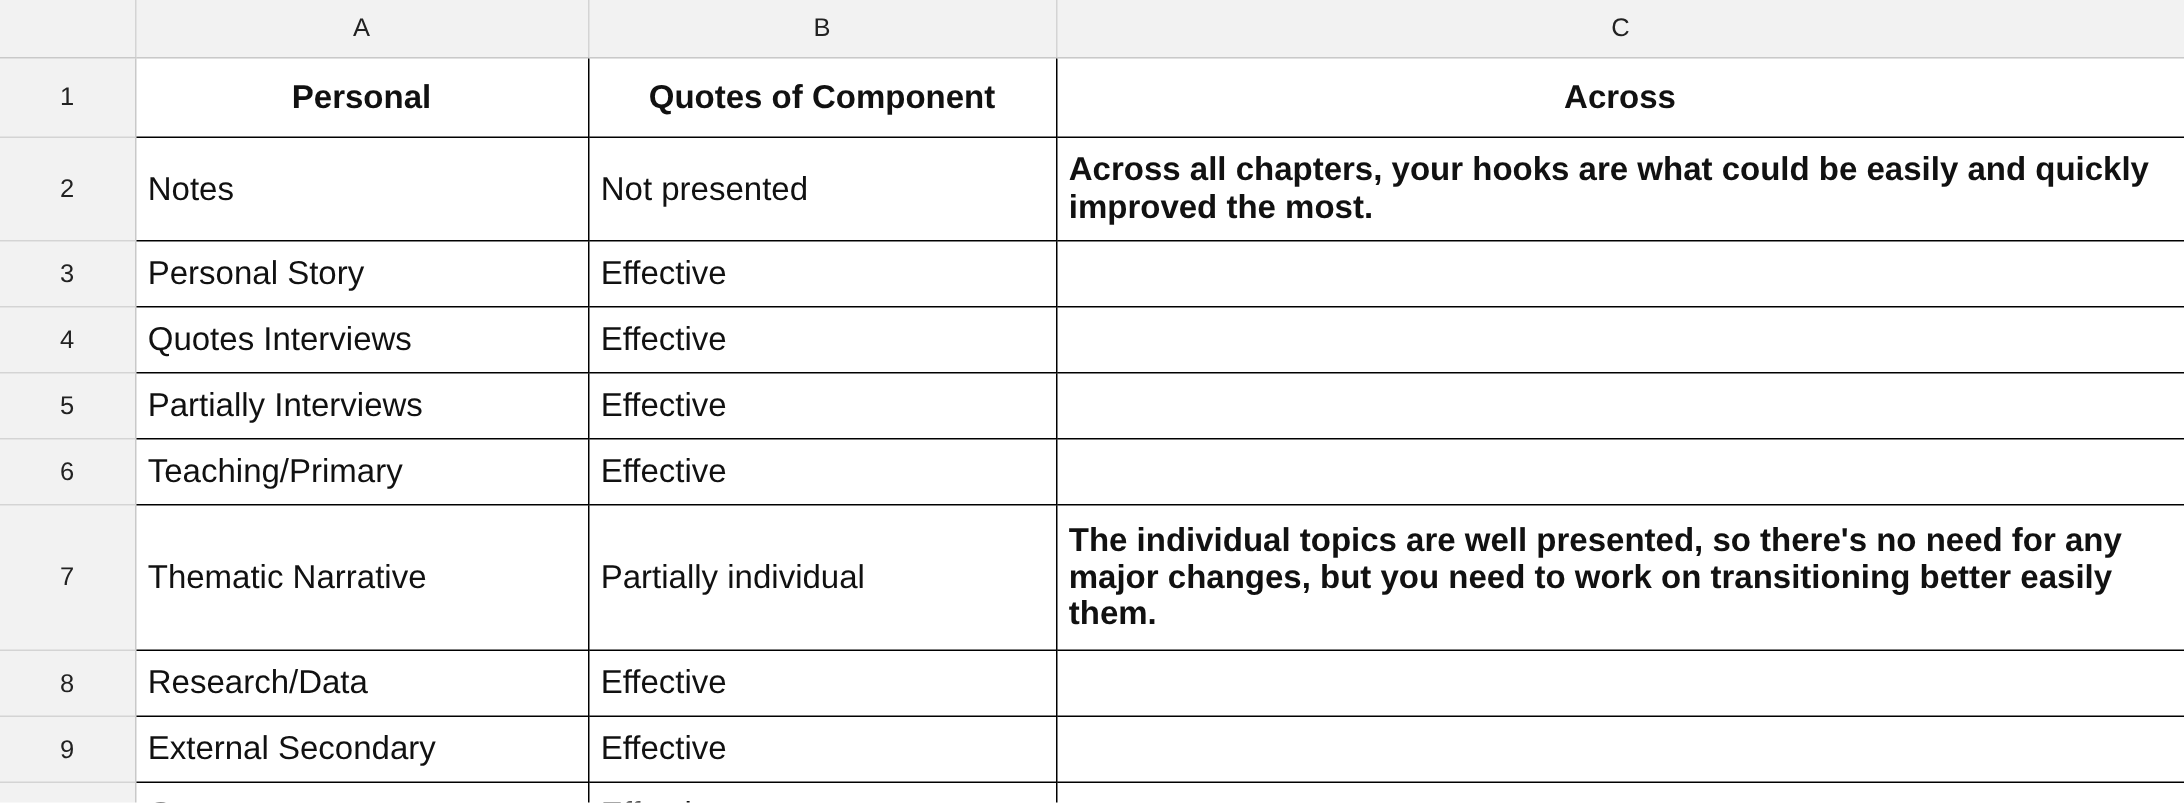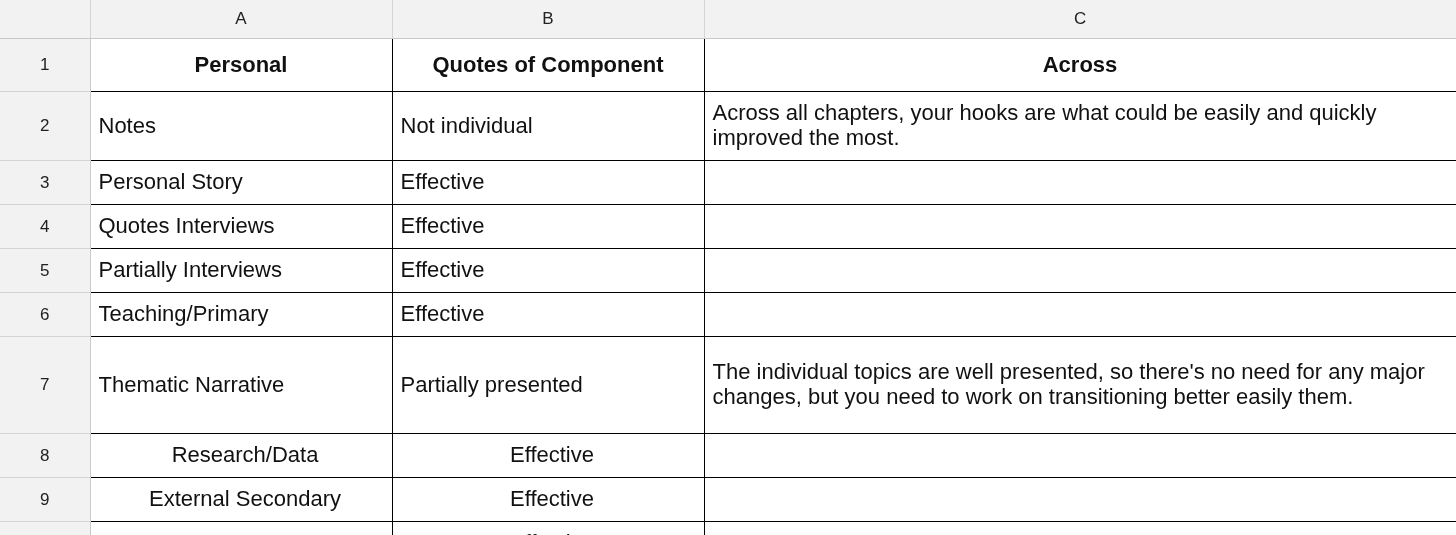--- a/index.html
+++ b/index.html
@@ -72,26 +72,27 @@
     background: #ffffff;
     overflow: hidden;
   }
   td.cell.hdr {
     font-weight: bold;
     text-align: center;
     padding-left: 0;
   }
   td.cell.notes {
     padding-right: 10px;
+    font-weight: bold;
   }
   tr.r1 td.cell { height: 44px; }
   tr.r2 td.cell { height: 60px; }
   tr.r3 td.cell, tr.r4 td.cell, tr.r5 td.cell, tr.r6 td.cell { height: 35px; }
   tr.r7 td.cell { height: 88px; }
-  tr.r8 td.cell, tr.r9 td.cell, tr.r10 td.cell { height: 35px; text-align: center; }
+  tr.r8 td.cell, tr.r9 td.cell, tr.r10 td.cell { height: 35px; }
 </style>
 </head>
 <body>
 
 <div class="sheet">
   <table class="grid">
     <colgroup>
       <col class="col-head">
       <col class="col-a">
       <col class="col-b">
@@ -108,21 +109,21 @@
       <tr class="r1">
         <td class="rowhead">1</td>
         <td class="cell hdr">Personal</td>
         <td class="cell hdr">Quotes of Component</td>
         <td class="cell hdr">Across</td>
       </tr>
 
       <tr class="r2">
         <td class="rowhead">2</td>
         <td class="cell">Notes</td>
-        <td class="cell">Not individual</td>
+        <td class="cell">Not presented</td>
         <td class="cell notes">Across all chapters, your hooks are what could be easily and quickly improved the most.</td>
       </tr>
 
       <tr class="r3">
         <td class="rowhead">3</td>
         <td class="cell">Personal Story</td>
         <td class="cell">Effective</td>
         <td class="cell notes"></td>
       </tr>
 
@@ -143,21 +144,21 @@
       <tr class="r6">
         <td class="rowhead">6</td>
         <td class="cell">Teaching/Primary</td>
         <td class="cell">Effective</td>
         <td class="cell notes"></td>
       </tr>
 
       <tr class="r7">
         <td class="rowhead">7</td>
         <td class="cell">Thematic Narrative</td>
-        <td class="cell">Partially presented</td>
+        <td class="cell">Partially individual</td>
         <td class="cell notes">The individual topics are well presented, so there's no need for any major changes, but you need to work on transitioning better easily them.</td>
       </tr>
 
       <tr class="r8">
         <td class="rowhead">8</td>
         <td class="cell">Research/Data</td>
         <td class="cell">Effective</td>
         <td class="cell notes"></td>
       </tr>
 

